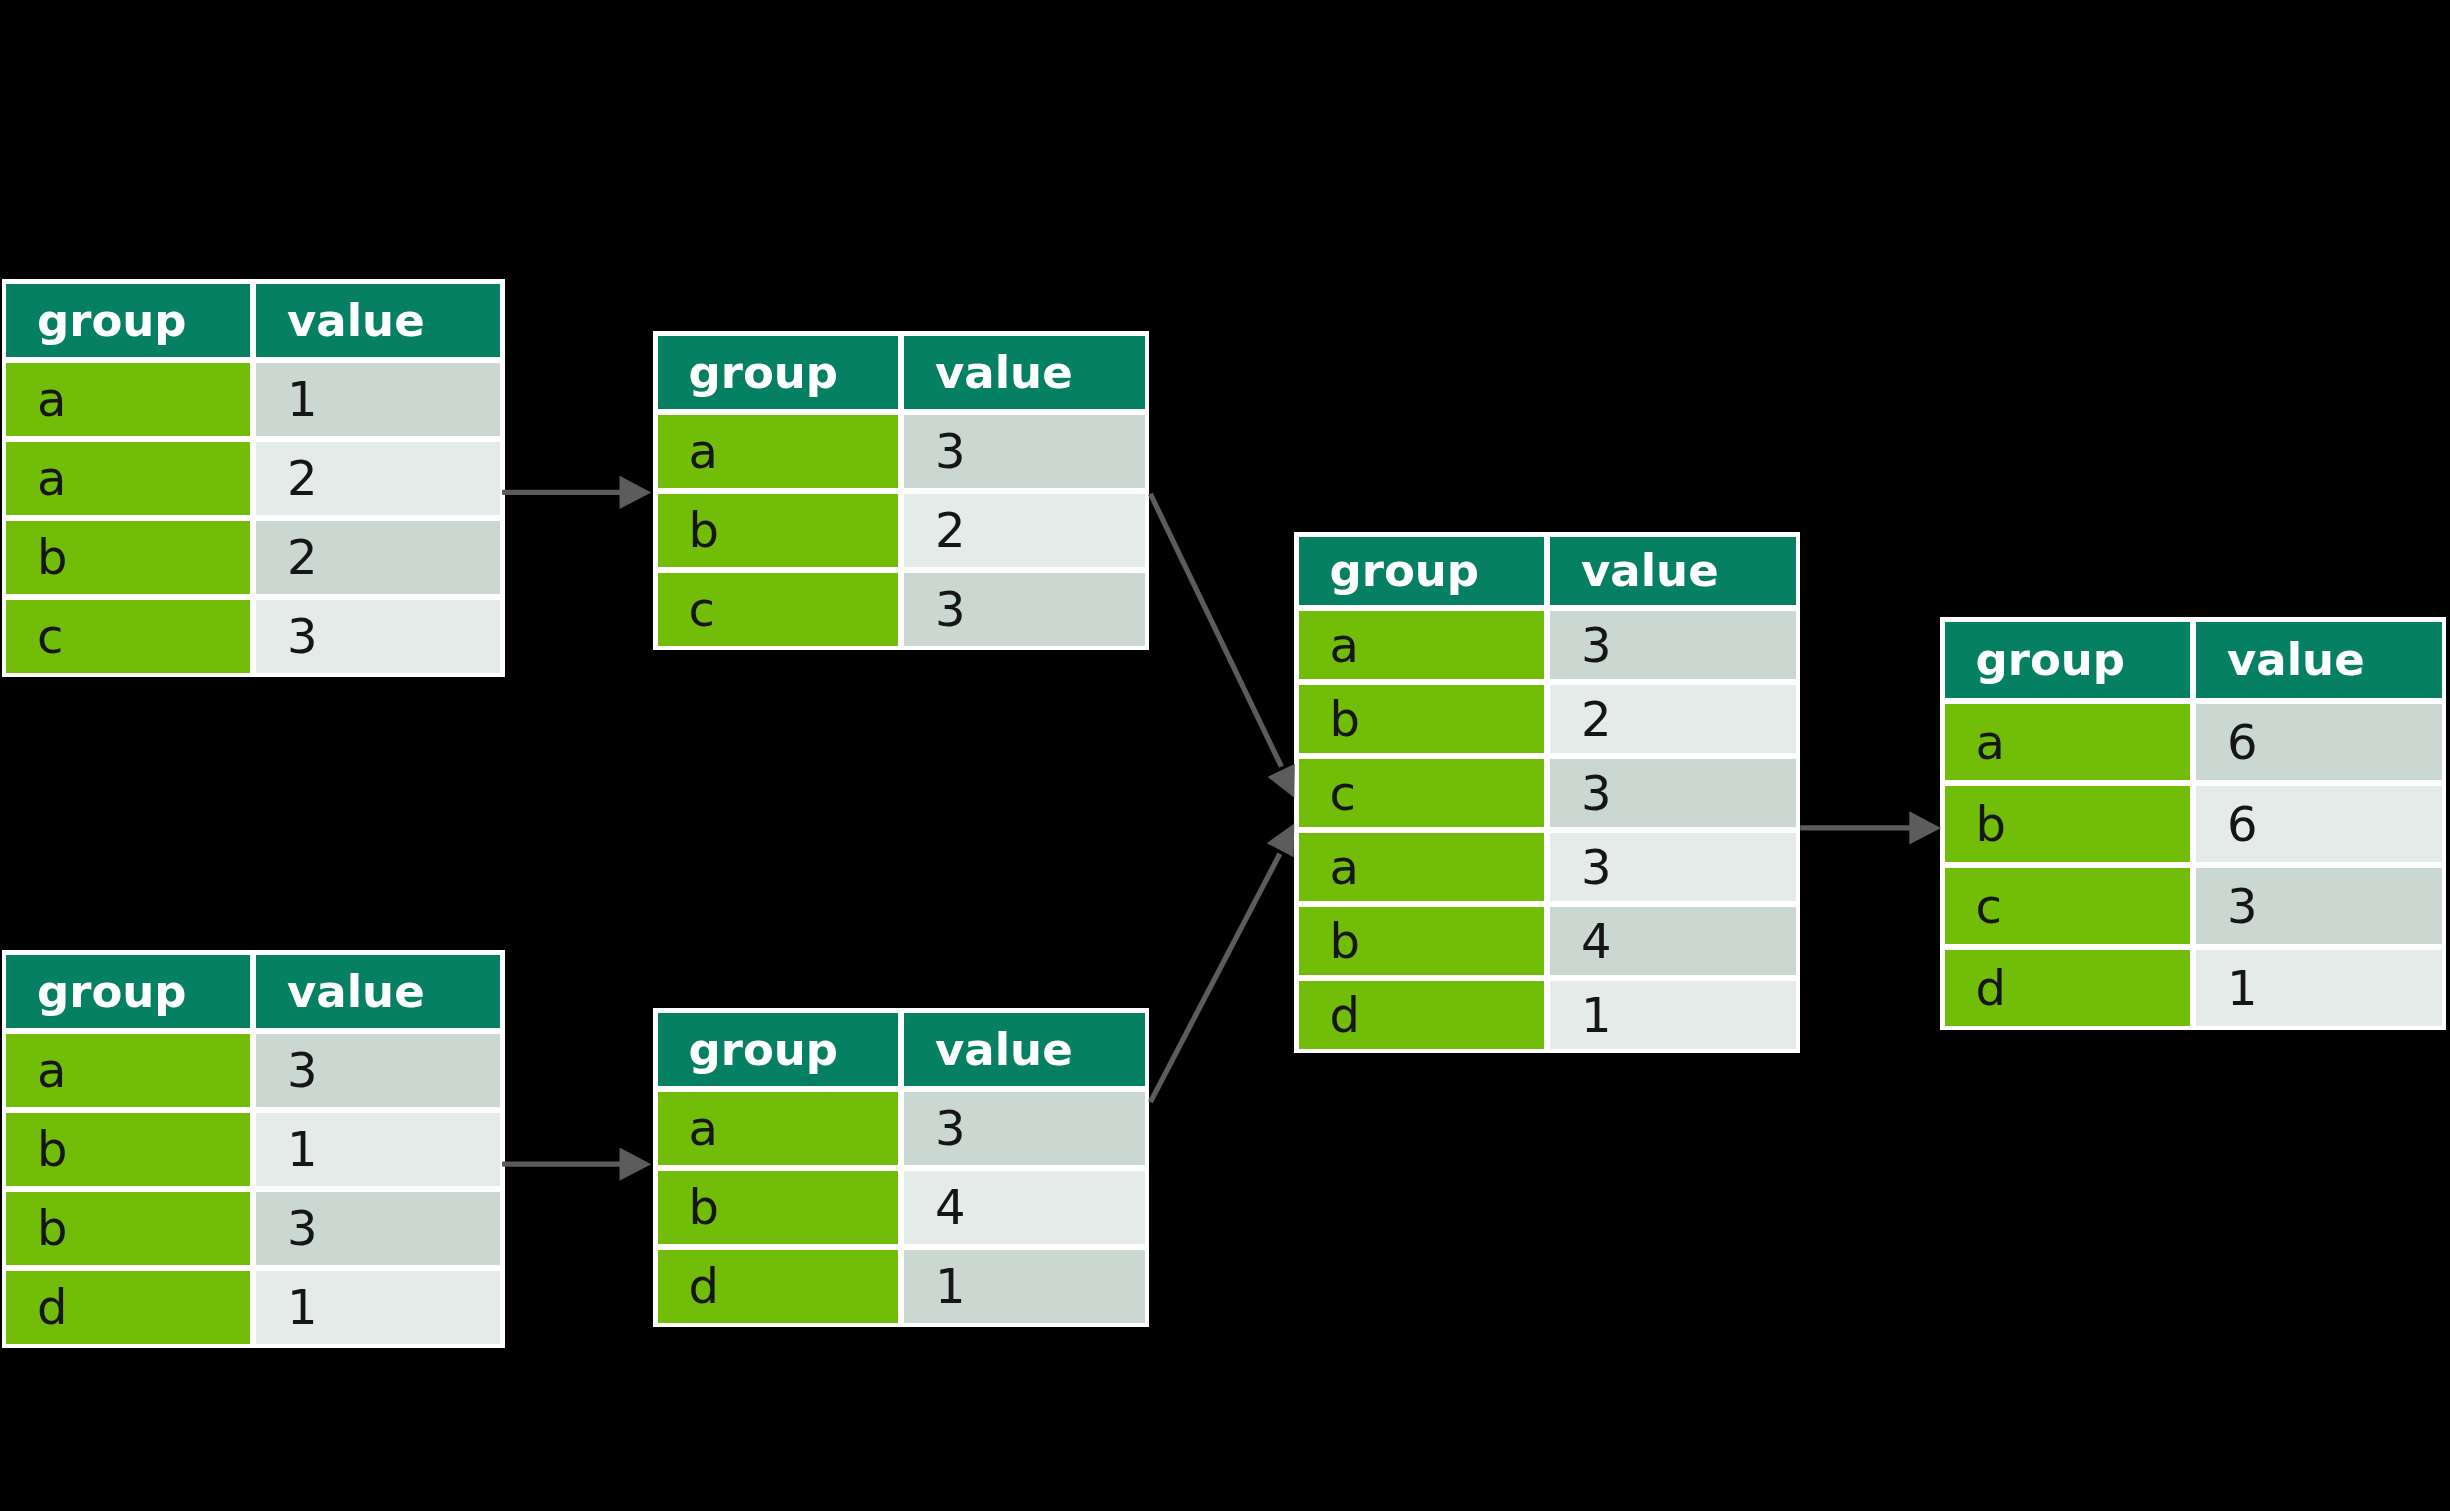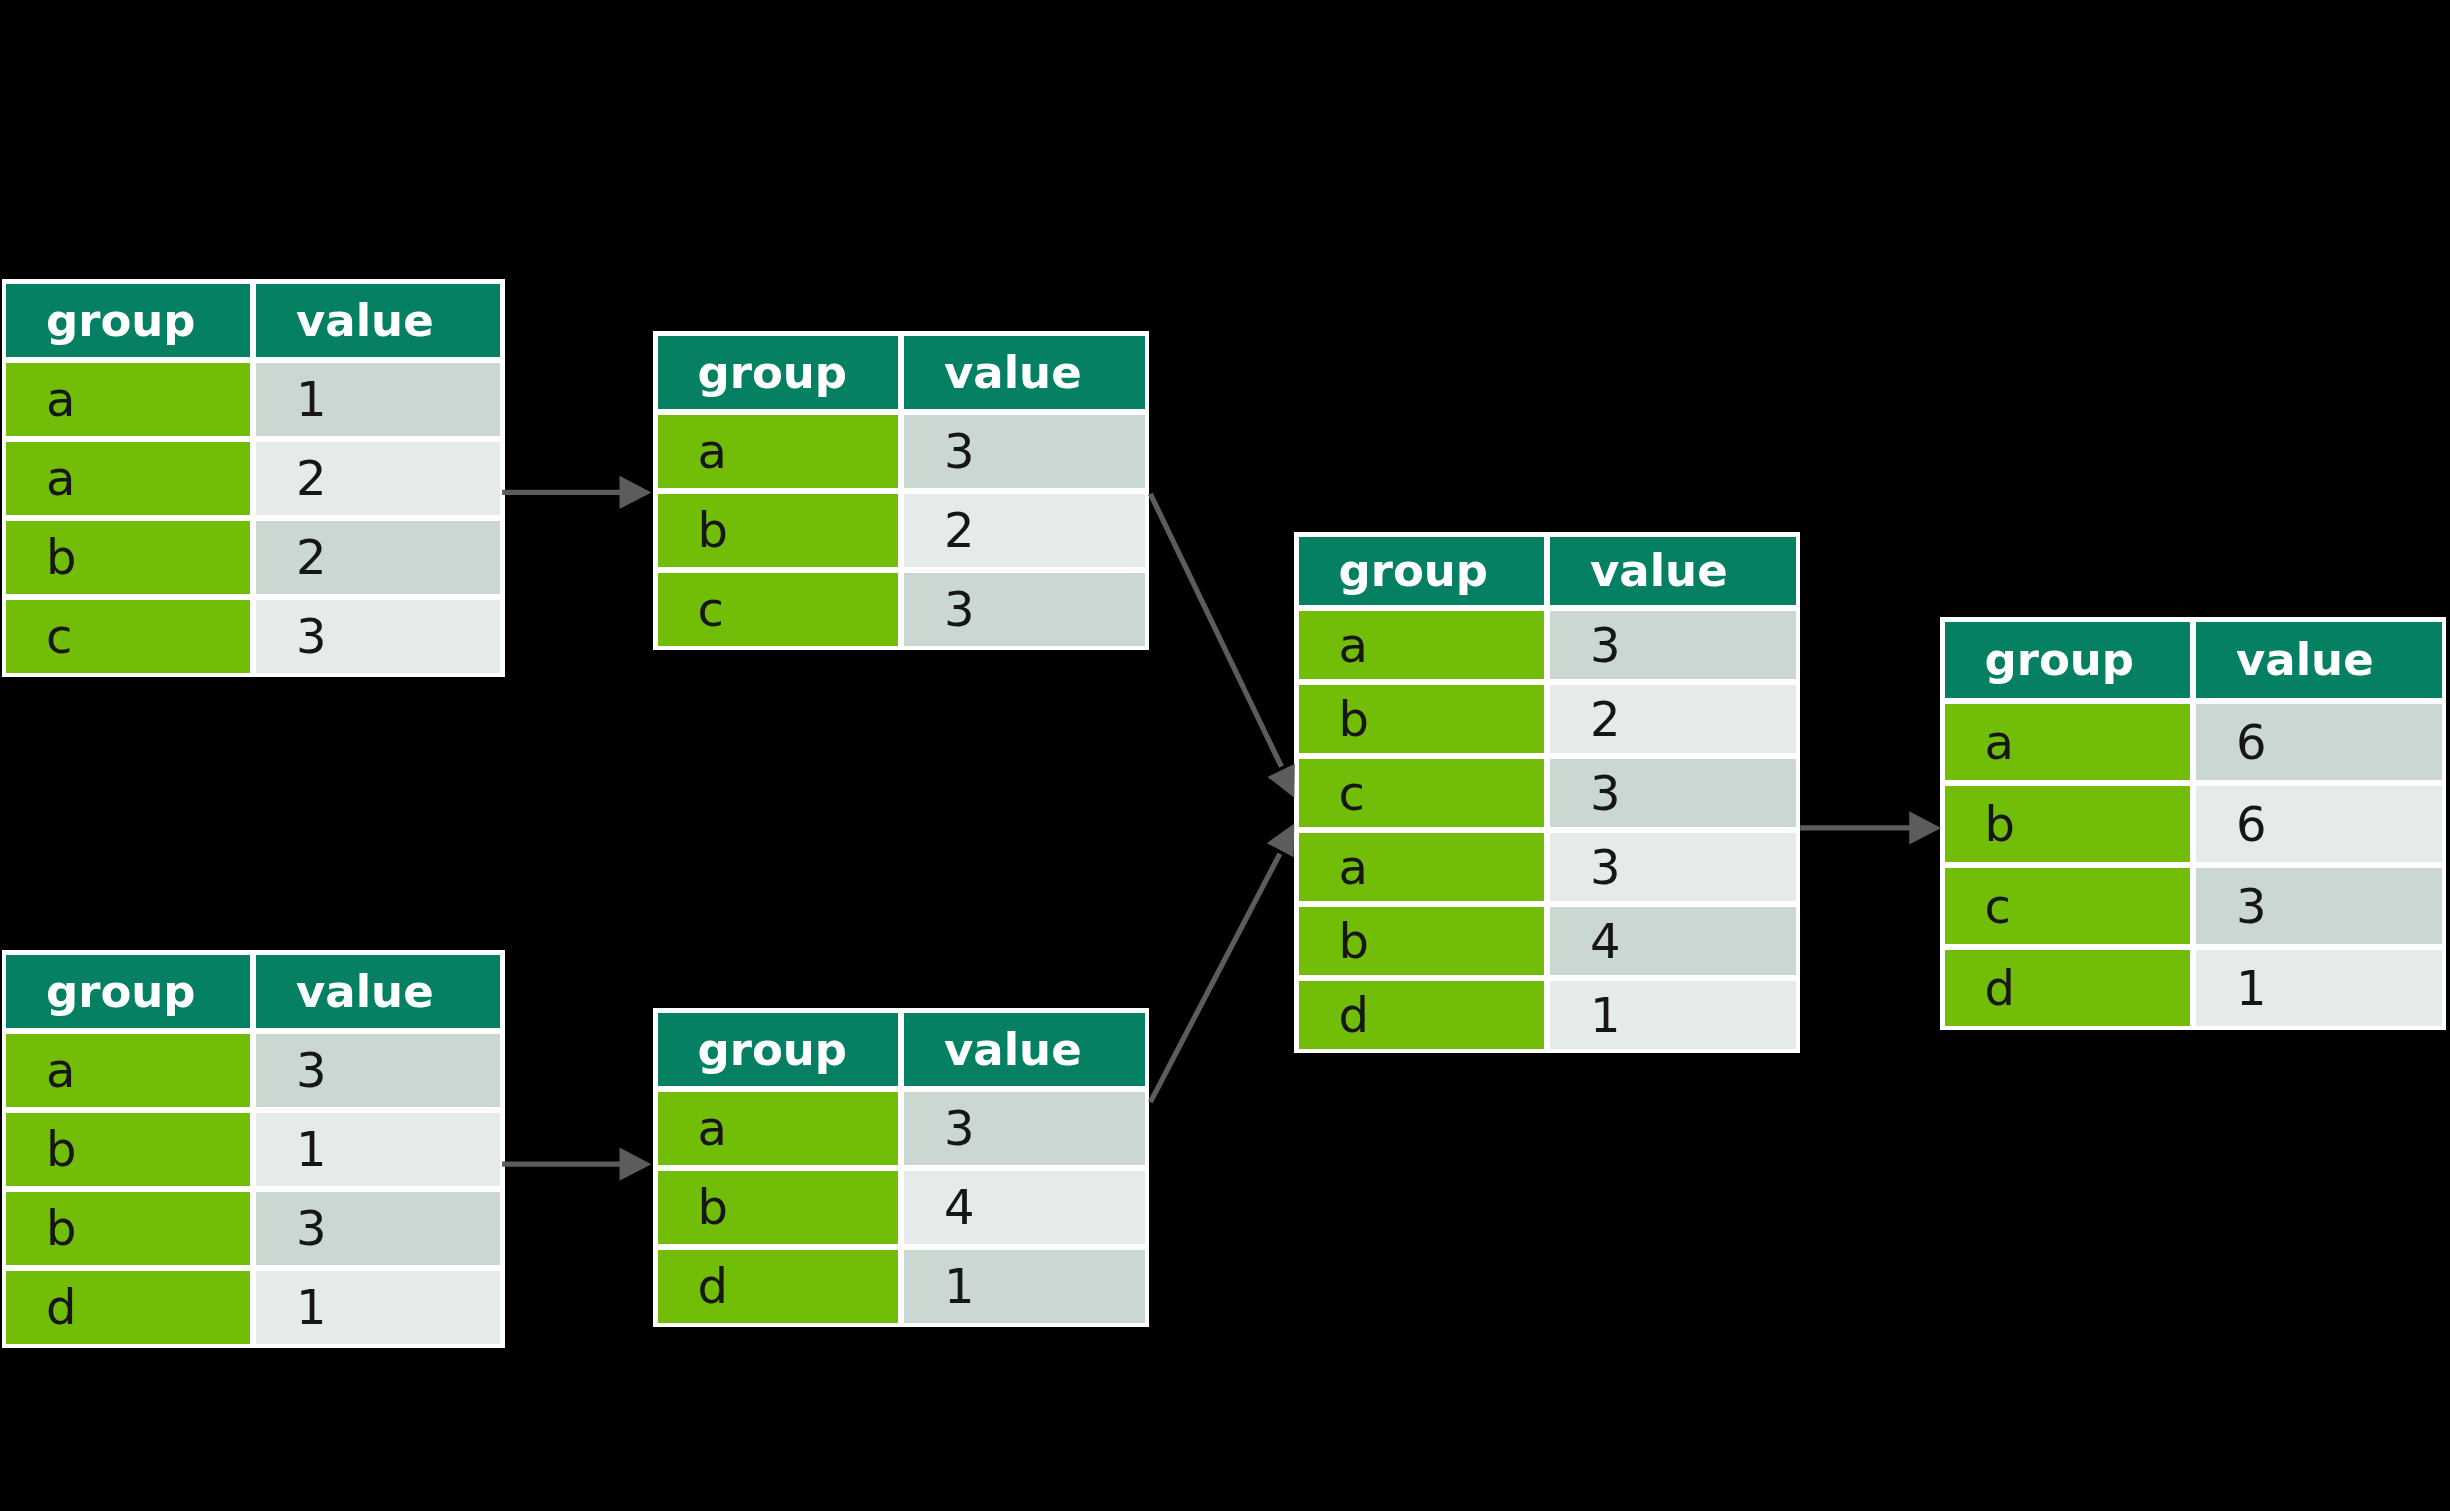--- a/index.html
+++ b/index.html
@@ -23,21 +23,21 @@
     display: grid;
     grid-template-columns: 1fr 1fr;
     gap: 6px;
   }
   .rows96 { grid-auto-rows: 73px; }
   .rows90 { grid-auto-rows: 68px; }
   .rows100 { grid-auto-rows: 76px; }
   .cell {
     display: flex;
     align-items: center;
-    padding-left: 40px;
+    padding-left: 31px;
     font-size: 48px;
     color: #161616;
     overflow: hidden;
     white-space: nowrap;
   }
   .hdr {
     background: #058062;
     color: #FFFFFF;
     font-weight: bold;
     font-size: 45px;

